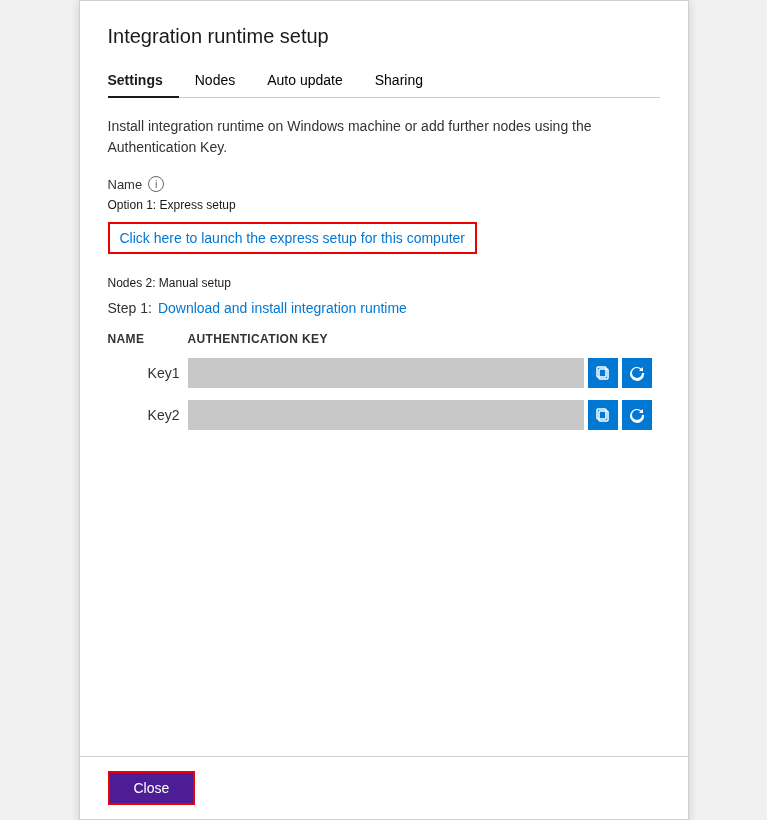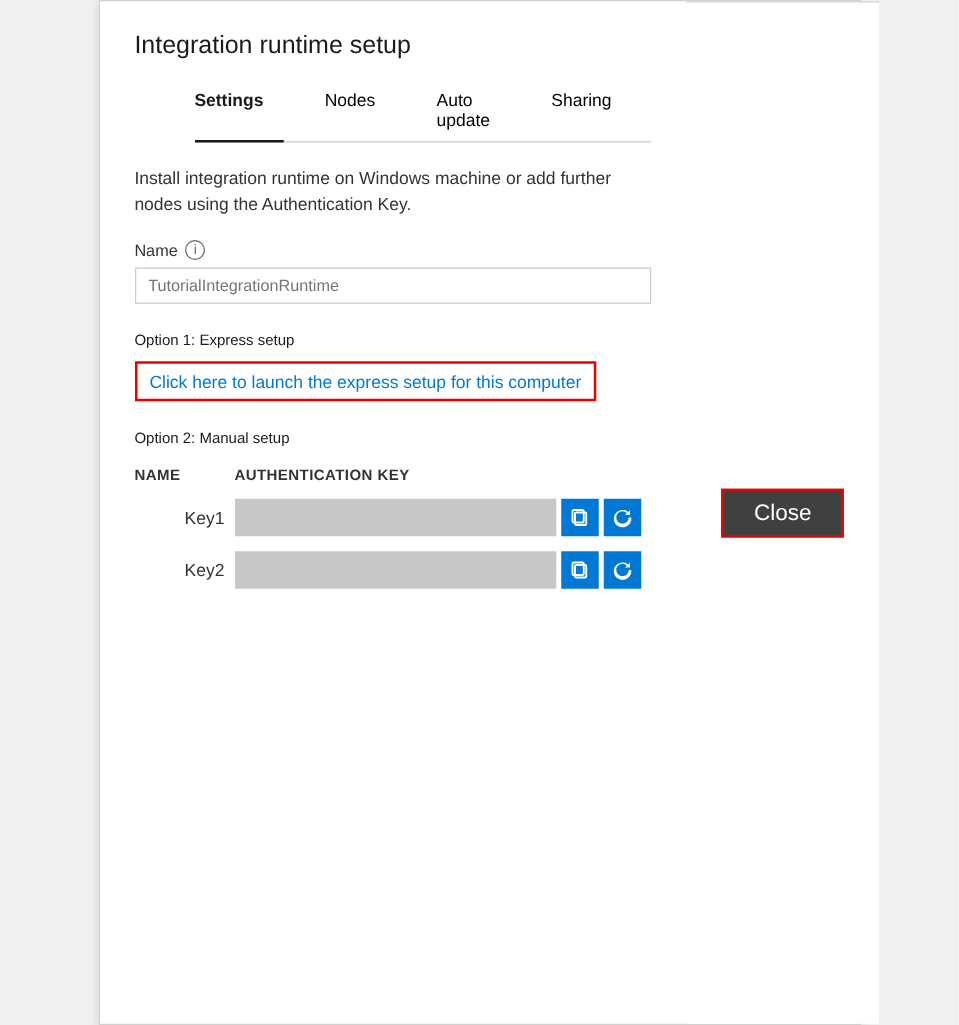--- a/index.html
+++ b/index.html
@@ -10,40 +10,39 @@
       display: flex;
       justify-content: center;
       align-items: center;
       min-height: 100vh;
     }
     .dialog {
       background: #fff;
       width: 610px;
       min-height: 820px;
       display: flex;
-      flex-direction: row;
+      flex-direction: column;
       border: 1px solid #d0d0d0;
       box-shadow: 0 2px 8px rgba(0,0,0,0.15);
     }
     .dialog-content {
       flex: 1;
       padding: 24px 28px 20px 28px;
     }
     .page-title {
       font-size: 20px;
       font-weight: 400;
       color: #1a1a1a;
       margin-bottom: 16px;
     }
     .tabs {
       display: flex;
       border-bottom: 1px solid #ccc;
       margin-bottom: 18px;
-      gap: 17px;
-      margin-left: 48px;
+      gap: 0;
     }
     .tab {
       padding: 8px 16px 8px 0;
       cursor: pointer;
       font-size: 14px;
       color: #000000;
       border-bottom: 2px solid transparent;
       margin-bottom: -1px;
       margin-right: 16px;
     }
@@ -179,25 +178,25 @@
       height: 16px;
     }
     .dialog-footer {
       border-top: 1px solid #d0d0d0;
       padding: 14px 28px;
       display: flex;
       align-items: center;
       background: #fff;
     }
     .close-btn {
-      background: #404040;
+      background: #4c1d95;
       color: #fff;
       border: 2px solid #e00;
       padding: 7px 24px;
-      font-size: 18px;
+      font-size: 14px;
       cursor: pointer;
       font-family: 'Segoe UI', Arial, sans-serif;
       font-weight: 400;
     }
   </style>
 </head>
 <body>
 
 <div class="dialog">
   <div class="dialog-content">
@@ -210,29 +209,32 @@
       <div class="tab">Auto update</div>
       <div class="tab">Sharing</div>
     </div>
 
     <p class="description">Install integration runtime on Windows machine or add further nodes using the Authentication Key.</p>
 
     <div class="field-label">
       <span>Name</span>
       <span class="info-icon">i</span>
     </div>
-    <input class="text-input" type="text" placeholder="TutorialIntegrationRuntime" style="">
 
     <h2 class="section-title">Option 1: Express setup</h2>
     <div class="express-link-box">
       <a class="express-link">Click here to launch the express setup for this computer</a>
     </div>
 
-    <h2 class="section-title">Option 2: Manual setup</h2>
-
+    <h2 class="section-title">Nodes 2: Manual setup</h2>
+
+    <div class="step-row">
+      <span class="step-label">Step 1:</span>
+      <a class="step-link">Download and install integration runtime</a>
+    </div>
 
 
     <table class="keys-table">
       <thead>
         <tr>
           <th>NAME</th>
           <th>AUTHENTICATION KEY</th>
         </tr>
       </thead>
       <tbody>

